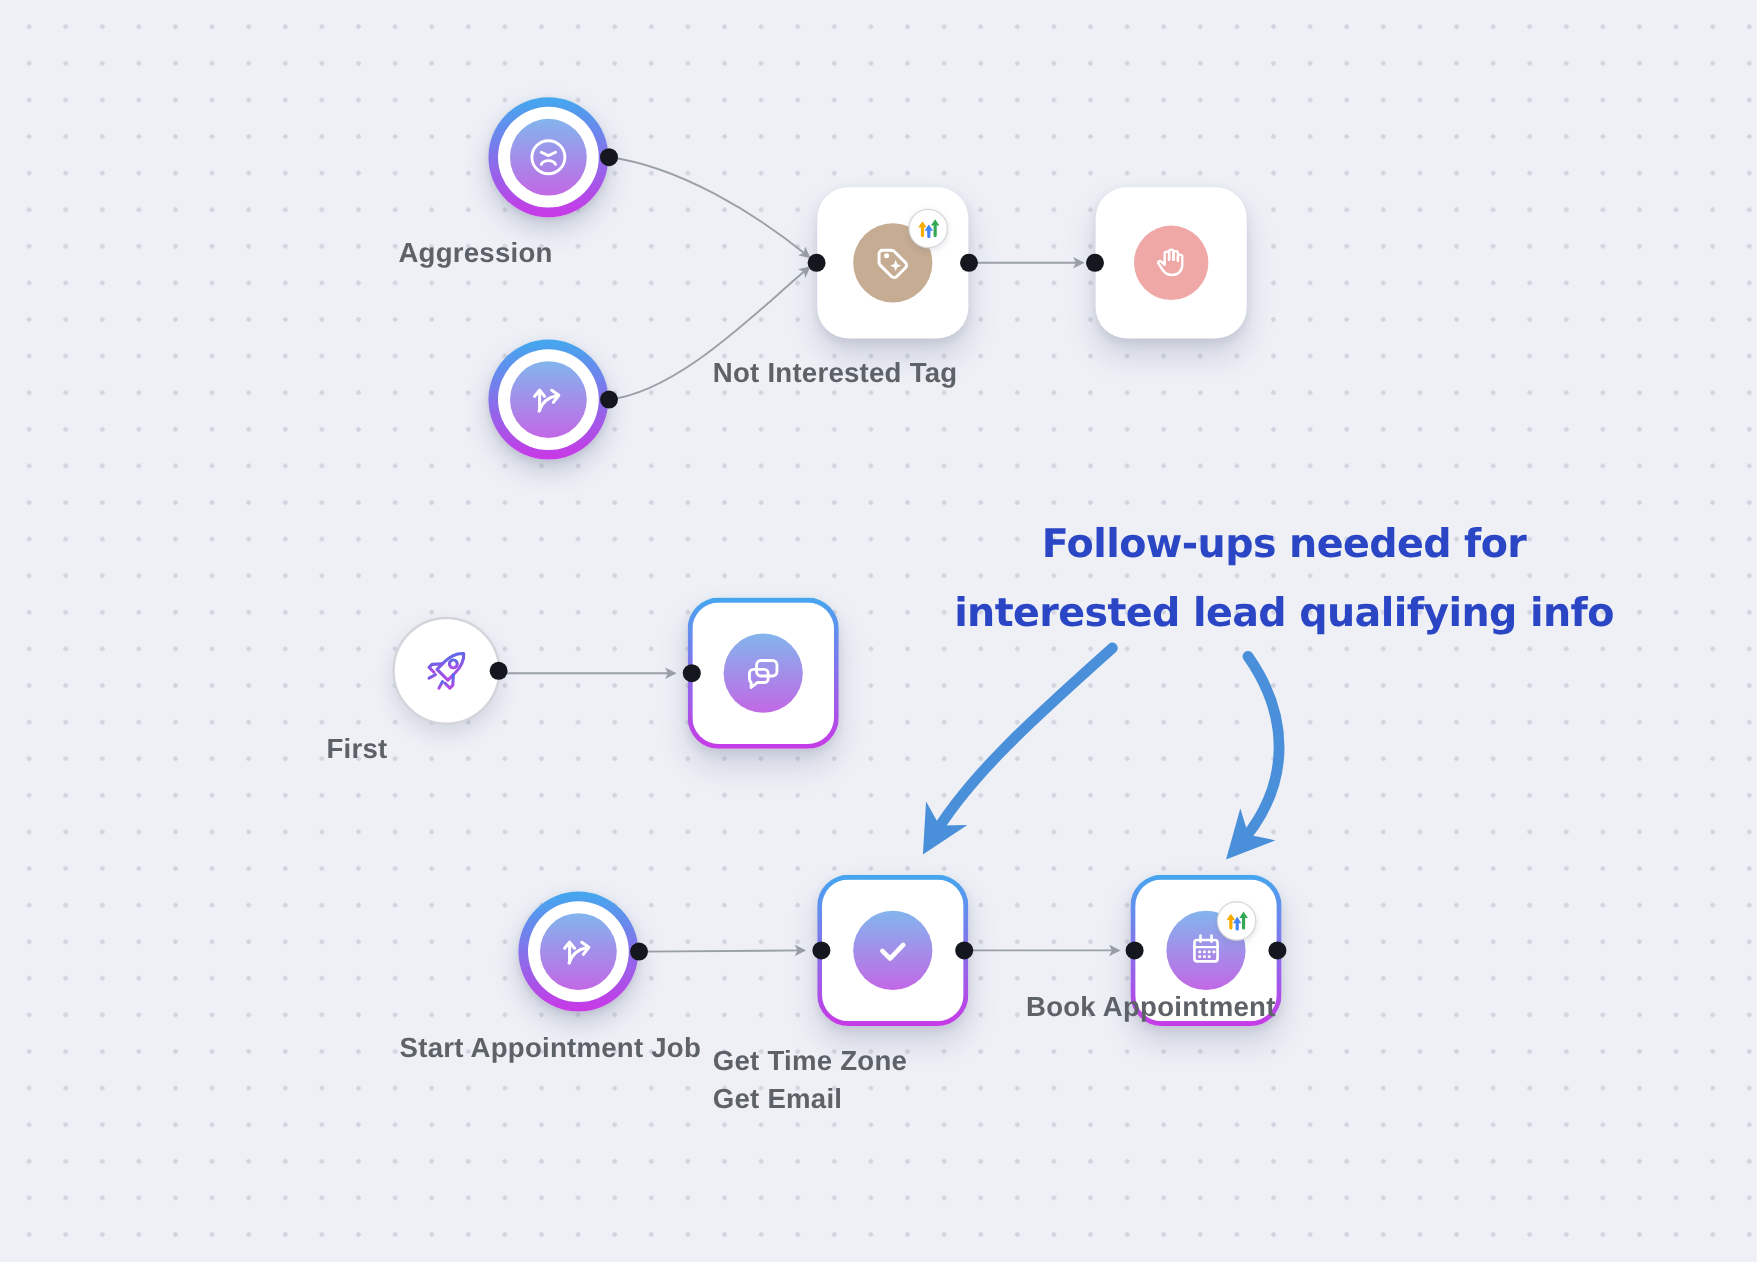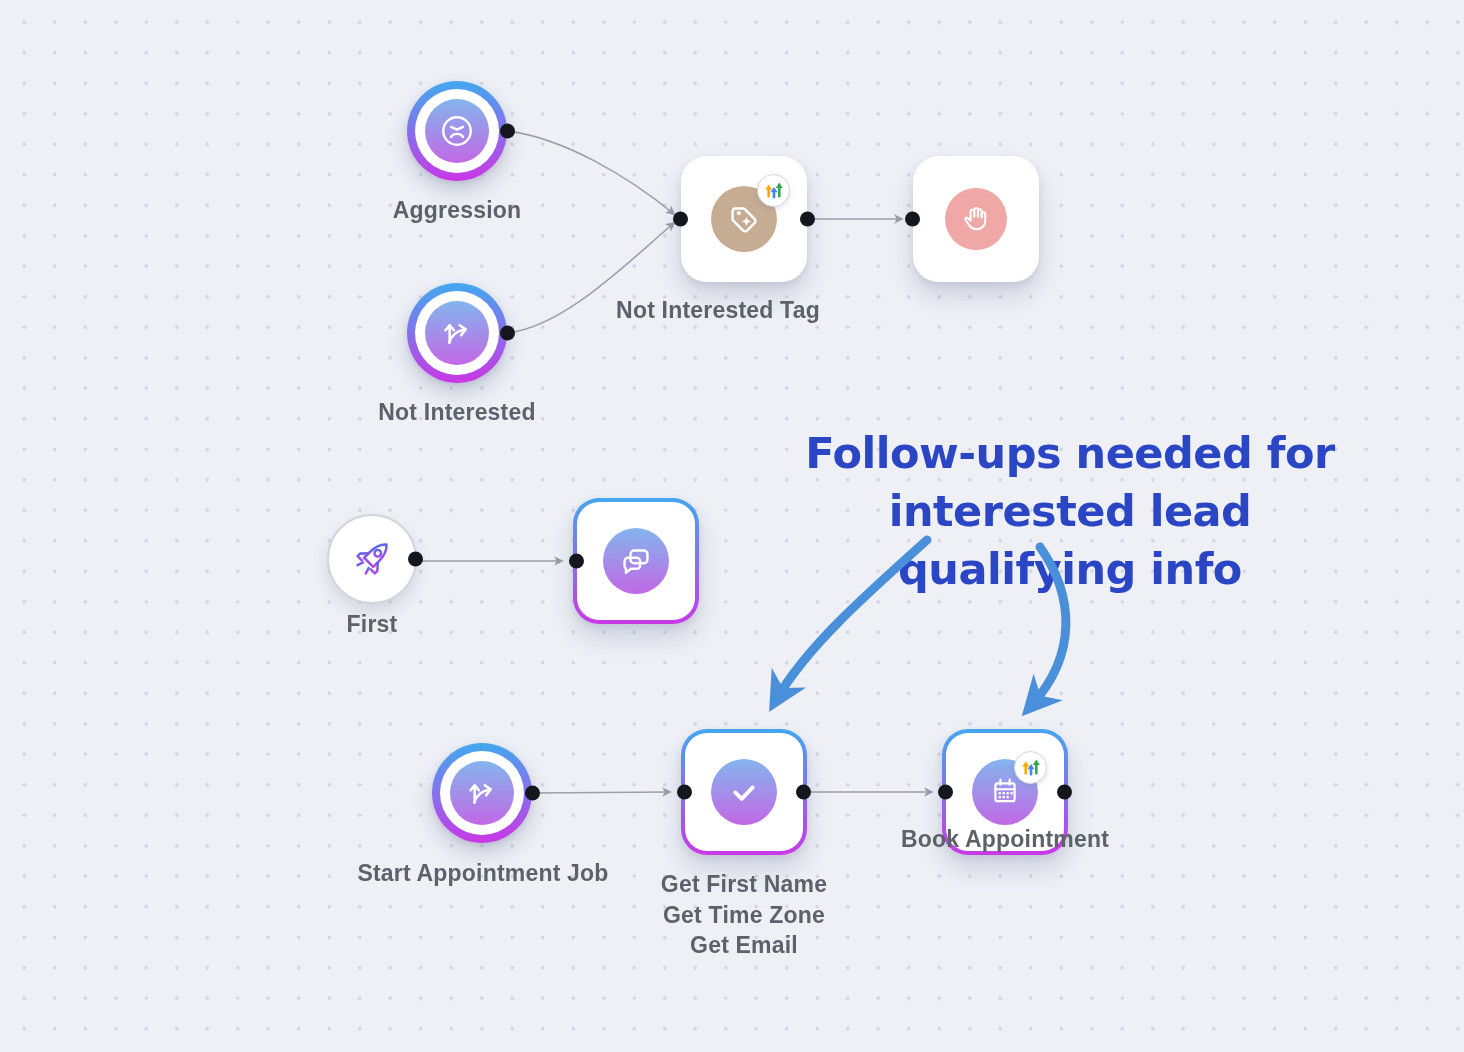--- a/index.html
+++ b/index.html
@@ -63,30 +63,30 @@
   }
 
   
   .port { position:absolute; width:15px; height:15px; border-radius:50%;
     background:#14171e; z-index:5; }
   .port-right { right:-8px; top:50%; transform:translateY(-50%); }
   .port-left  { left:-8px;  top:50%; transform:translateY(-50%); }
 
   
   .nlabel {
-    position:absolute; text-align:center; font-weight:bold;
+    position:absolute; font-weight:bold;
     font-size:23px; color:#5d6168; letter-spacing:.2px; z-index:4;
   }
   .nlabel .ln { display:block; line-height:30.5px; }
 
   
   .annotation-text {
     position:absolute; left:770px; top:424px; width:600px; z-index:6;
     text-align:center; font-family:"DejaVu Sans","Liberation Sans",sans-serif;
-    font-weight:bold; font-size:43px; line-height:58px;
+    font-weight:bold; font-size:33px; line-height:58px;
     color:#2b46c5; letter-spacing:-.5px;
   }
 </style>
 </head>
 <body>
 
 <div class="canvas">
 
   <svg class="layer connectors">
     <defs>
@@ -125,21 +125,20 @@
         <svg width="44" height="44" viewBox="0 0 48 48" fill="none" stroke="#fff" stroke-width="2.8" stroke-linecap="round" stroke-linejoin="round">
           <path d="M16 34 V17"></path>
             <path d="M11.5 21 L16 15.5 L20.5 21"></path>
           <path d="M15.5 34.5 C18 26.5 24 22 31.5 20.5"></path>
           <path d="M27 15.5 L33.5 20 L28.5 26.5"></path>
         </svg>
       </div>
     </div>
     <span class="port port-right"></span>
   </div>
-  <div class="nlabel" style="left:332px; top:399px; width:250px;">Not Interested</div>
 
   <div class="snode" style="left:681px; top:156px;">
     <div class="snode-icon tan">
       <svg width="46" height="46" viewBox="0 0 48 48">
         <path d="M14 13 h8.8 a3.2 3.2 0 0 1 2.3 .95 l9.9 9.9 a3.2 3.2 0 0 1 0 4.5 l-7.6 7.6 a3.2 3.2 0 0 1 -4.5 0 l-9.9 -9.9 a3.2 3.2 0 0 1 -.95 -2.3 V16.2 a3.2 3.2 0 0 1 3.2 -3.2 z" fill="none" stroke="#fff" stroke-width="2.6" stroke-linejoin="round"></path>
         <circle cx="18.6" cy="17.8" r="2.2" fill="#fff"></circle>
         <polygon points="26.5 21.6 27.9 25.1 31.4 26.5 27.9 27.9 26.5 31.4 25.1 27.9 21.6 26.5 25.1 25.1" fill="#fff"></polygon>
       </svg>
     </div>
     <div class="badge">
@@ -148,21 +147,21 @@
         <polygon points="11,9.5 7,15.5 15,15.5" fill="#f9ab00"></polygon>
         <line x1="17" y1="24" x2="17" y2="19" stroke="#4285f4" stroke-width="3" stroke-linecap="round"></line>
         <polygon points="17,12.5 13,18.5 21,18.5" fill="#4285f4"></polygon>
         <line x1="23" y1="23" x2="23" y2="14" stroke="#34a853" stroke-width="3" stroke-linecap="round"></line>
         <polygon points="23,7.5 19,13.5 27,13.5" fill="#34a853"></polygon>
       </svg>
     </div>
     <span class="port port-left"></span>
     <span class="port port-right"></span>
   </div>
-  <div class="nlabel" style="left:568px; top:297px; width:300px;">Not Interested Tag</div>
+  <div class="nlabel" style="left:594px; top:297px; width:300px;">Not Interested Tag</div>
 
   <div class="snode" style="left:913px; top:156px;">
     <div class="snode-icon pink">
       <svg width="40" height="40" viewBox="0 0 48 48" fill="none" stroke="#fff" stroke-width="2.4" stroke-linecap="round" stroke-linejoin="round">
         <path d="M17.5 23 V15 a2.2 2.2 0 0 1 4.4 0 V21"></path>
         <path d="M21.9 21 V13 a2.2 2.2 0 0 1 4.4 0 V21"></path>
         <path d="M26.3 21 V14.5 a2.2 2.2 0 0 1 4.4 0 V22"></path>
         <path d="M30.7 22 V18 a2.2 2.2 0 0 1 4.4 0 V26 c0 6 -4.1 10.2 -10.1 10.2 c-4.3 0 -7 -1.5 -9.3 -4.8 l-4.3 -6.4 c-1.2 -1.8 1 -3.6 2.6 -2.2 l3.5 3.2 V23"></path>
       </svg>
     </div>
@@ -221,21 +220,20 @@
   <div class="snode bordered" style="left:681px; top:729px;">
     <div class="snode-icon">
       <svg width="44" height="44" viewBox="0 0 48 48" fill="none" stroke="#fff" stroke-width="4.2" stroke-linecap="round" stroke-linejoin="round">
         <path d="M14.5 24.5 l7 7 L33.5 19"></path>
       </svg>
     </div>
     <span class="port port-left"></span>
     <span class="port port-right"></span>
   </div>
   <div class="nlabel" style="left:594px; top:869px; width:300px;">
-    <span class="ln">Get First Name</span>
     <span class="ln">Get Time Zone</span>
     <span class="ln">Get Email</span>
   </div>
 
   <div class="snode bordered" style="left:942px; top:729px;">
     <div class="snode-icon">
       <svg width="44" height="44" viewBox="0 0 48 48" fill="none" stroke="#fff" stroke-width="2.4" stroke-linecap="round" stroke-linejoin="round">
         <rect x="13.5" y="14.5" width="21" height="19.5" rx="2.5"></rect>
         <path d="M19 10.5 v5.5"></path>
           <path d="M29 10.5 v5.5"></path>

